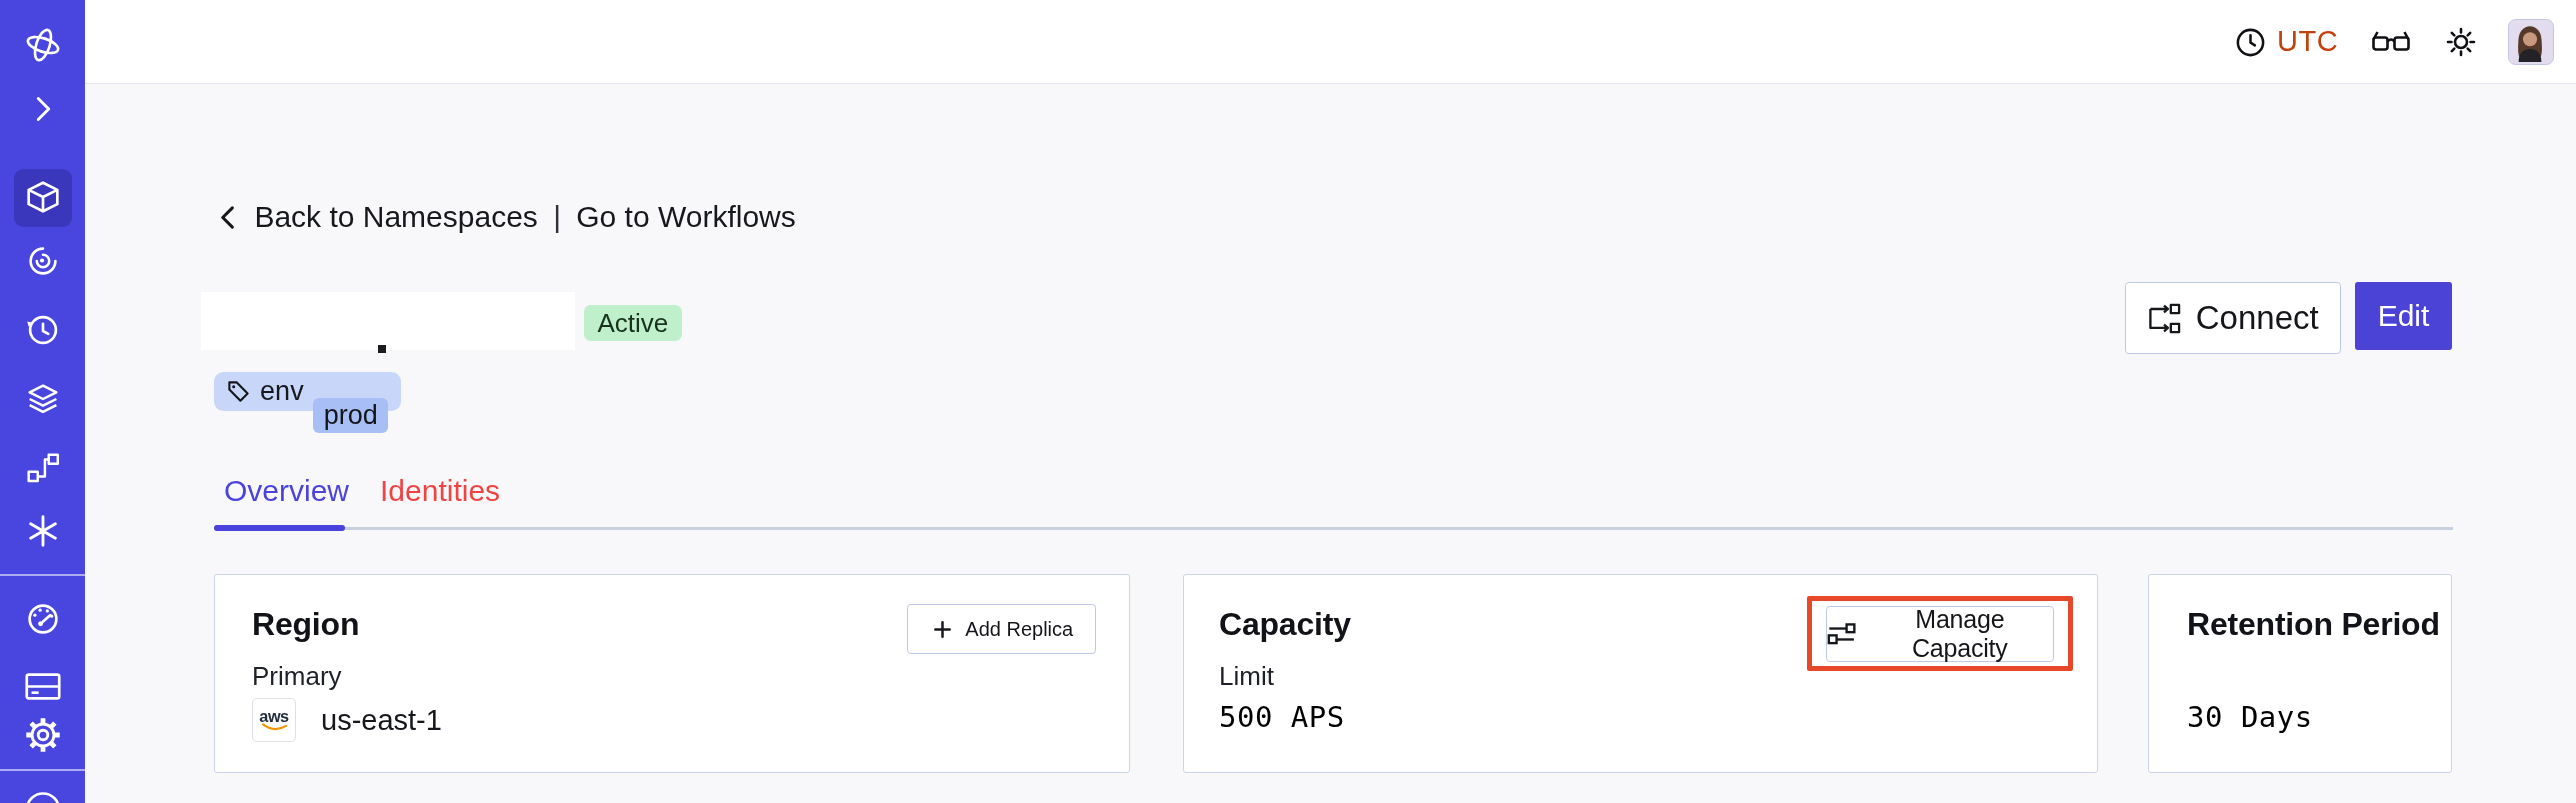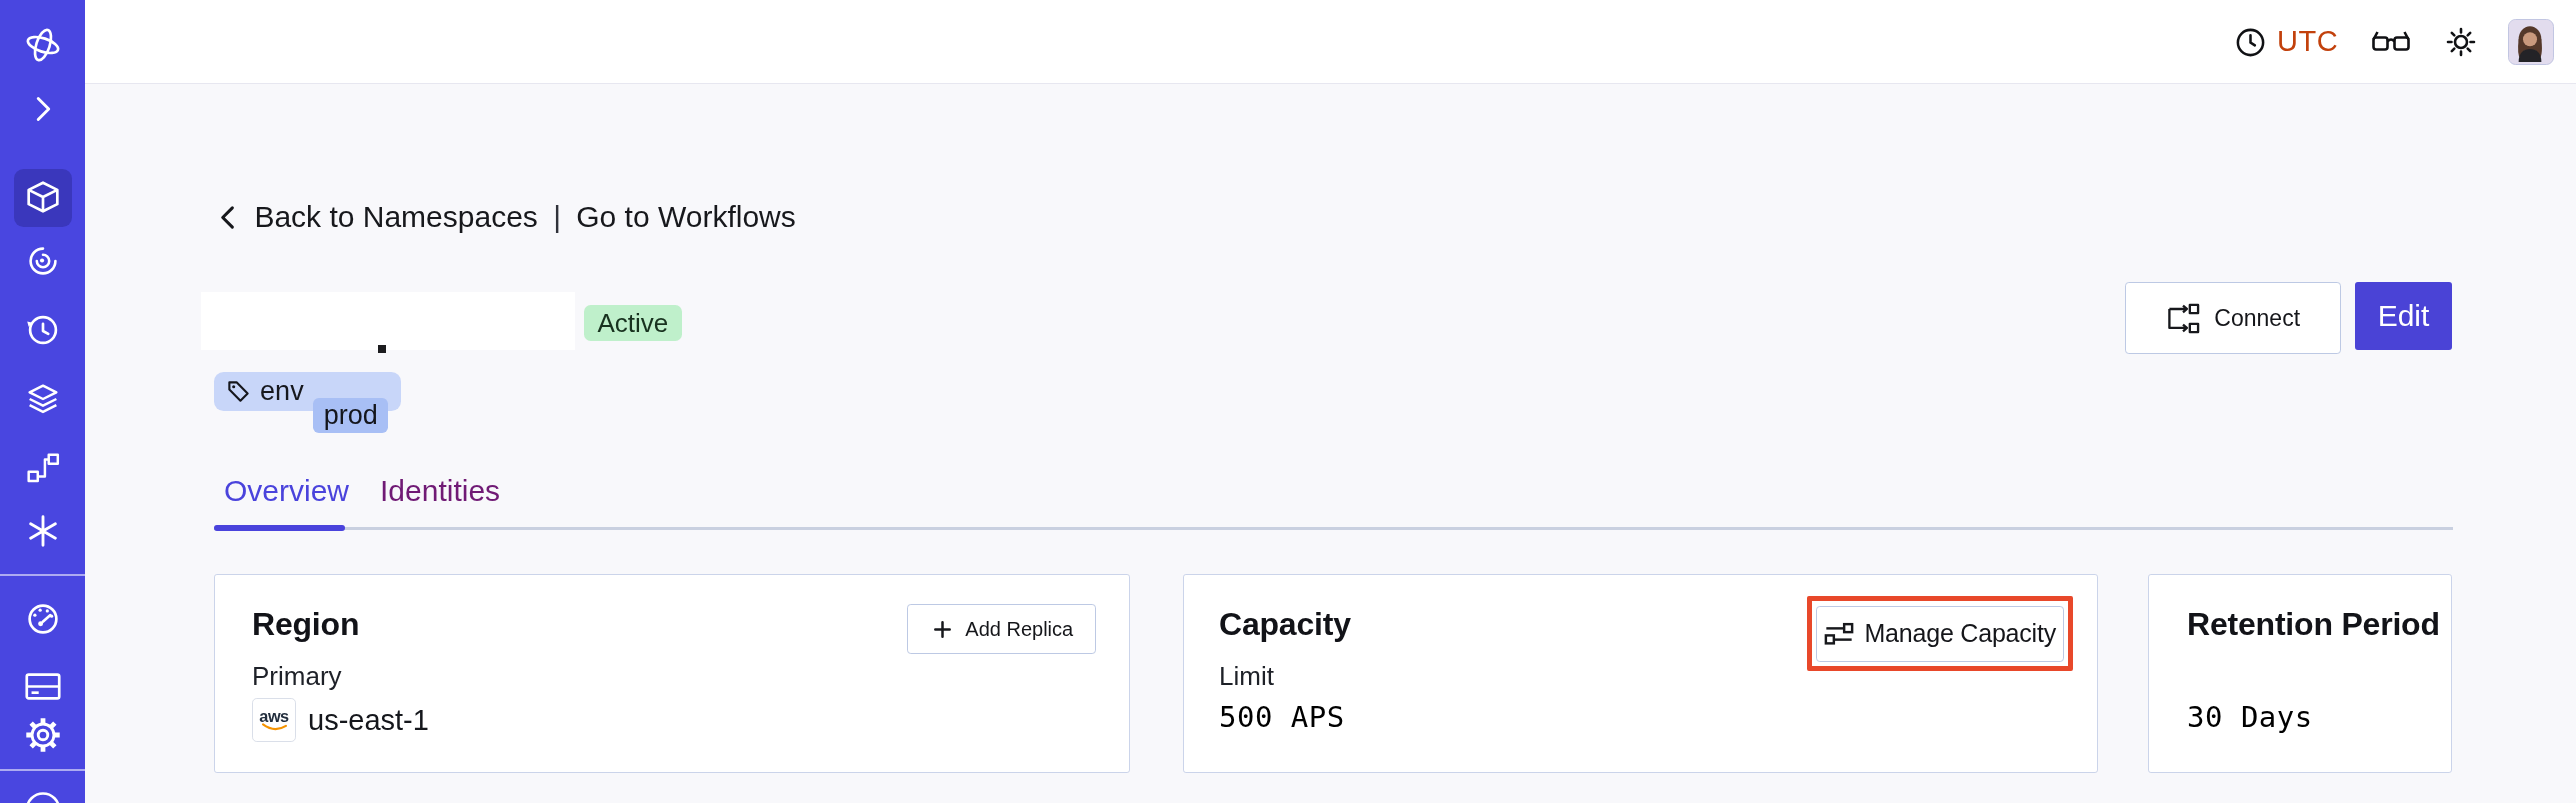--- a/index.html
+++ b/index.html
@@ -67,32 +67,32 @@
     background:#a8bff5; border-radius:5.8px; padding:1.9px 10.5px;
     font-size:27px; color:#14161c;margin-top:48px;
   }
 
   
   .btn {
     display:flex; align-items:center; justify-content:center;
     background:#fff; border:1.9px solid #bdc9e4; border-radius:3.8px;
     color:#15161a; cursor:pointer;
   }
-  .btn-connect { position:absolute; left:2125px; top:282px; width:216px; height:72px; gap:13.4px; font-size:23px; font-weight:500; }
+  .btn-connect { position:absolute; left:2125px; top:282px; width:216px; height:72px; gap:13.4px; font-size:33px; font-weight:500; }
   .btn-edit {
     position:absolute; left:2355px; top:282px; width:97px; height:68px;
     background:#4a43d6; border:none; border-radius:2.9px; color:#fff;
     display:flex; align-items:center; justify-content:center;
     font-size:30px; cursor:pointer;
   }
 
   
   .tab { position:absolute; top:474px; font-size:30px; font-weight:400; cursor:pointer; }
   .tab-overview { left:224px; color:#4a43dc; }
-  .tab-identities { left:380px; color:#701a75; }
+  .tab-identities { left:380px; color:#ef4444; }
   .tab-underline { position:absolute; left:214px; top:525px; width:131px; height:5.8px; background:#4a43dc; border-radius:2.9px; z-index:2; }
   .tabs-border { position:absolute; left:214px; top:527px; width:2239px; height:2.9px; background:#c9d0e0; }
 
   
   .card {
     position:absolute; top:574px; height:199px;
     background:#fff; border:1.9px solid #cbd4ea; border-radius:2.9px;
   }
   .card-region    { left:214px;  width:916px; }
   .card-capacity  { left:1183px; width:915px; }
@@ -104,42 +104,42 @@
     font-size:29px; color:#000000; letter-spacing:0.5px;
   }
 
   
   .card-region .card-title { left:37px; top:31px; }
   .btn-add-replica {
     position:absolute; left:692px; top:29px; width:189px; height:50px;
     gap:10.5px; font-size:20px; font-weight:500;
   }
   .card-region .card-label { left:37px; top:86px; }
-  .region-row { position:absolute; left:37px; top:123px; display:flex; align-items:center; gap:12px; }
+  .region-row { position:absolute; left:37px; top:123px; display:flex; align-items:center; gap:25px; }
   .aws-badge {
     width:44px; height:44px; background:#fff; border:1.9px solid #dadfe9; border-radius:4.8px;
     display:flex; flex-direction:column; align-items:center; justify-content:center;
   }
   .aws-badge .aws-word { font-size:16.3px; font-weight:700; color:#232f3e; letter-spacing:-0.5px; line-height:14.4px; }
   .region-name { font-size:29px; color:#15171c; }
 
   
   .card-capacity .card-title { left:35px; top:31px; }
   .badge-ondemand {
     position:absolute; left:171px; top:35px; height:42px;
     background:#e9e1fc; border-radius:7.7px;
     display:flex; align-items:center; gap:7.7px; padding:0 12.5px;
     font-size:26px; color:#191527;
   }
   .manage-highlight {
     position:absolute; left:623px; top:21px; width:266px; height:75px;
     border:5.8px solid #e8482a; border-radius:1.9px;
     display:flex; align-items:center; justify-content:center;
   }
-  .btn-manage { width:248px; height:56px; gap:10.5px; font-size:25px; font-weight:500; letter-spacing:-0.2px; }
+  .btn-manage { width:228px; height:56px; gap:10.5px; font-size:25px; font-weight:500; letter-spacing:-0.2px; }
   .card-capacity .card-label { left:35px; top:86px; }
   .card-capacity .card-value-mono { left:35px; top:125px; }
 
   
   .card-retention .card-title { left:38px; top:31px; }
   .card-retention .card-value-mono { left:38px; top:125px; }
 
   svg { display:block; }
 </style>
 </head>

